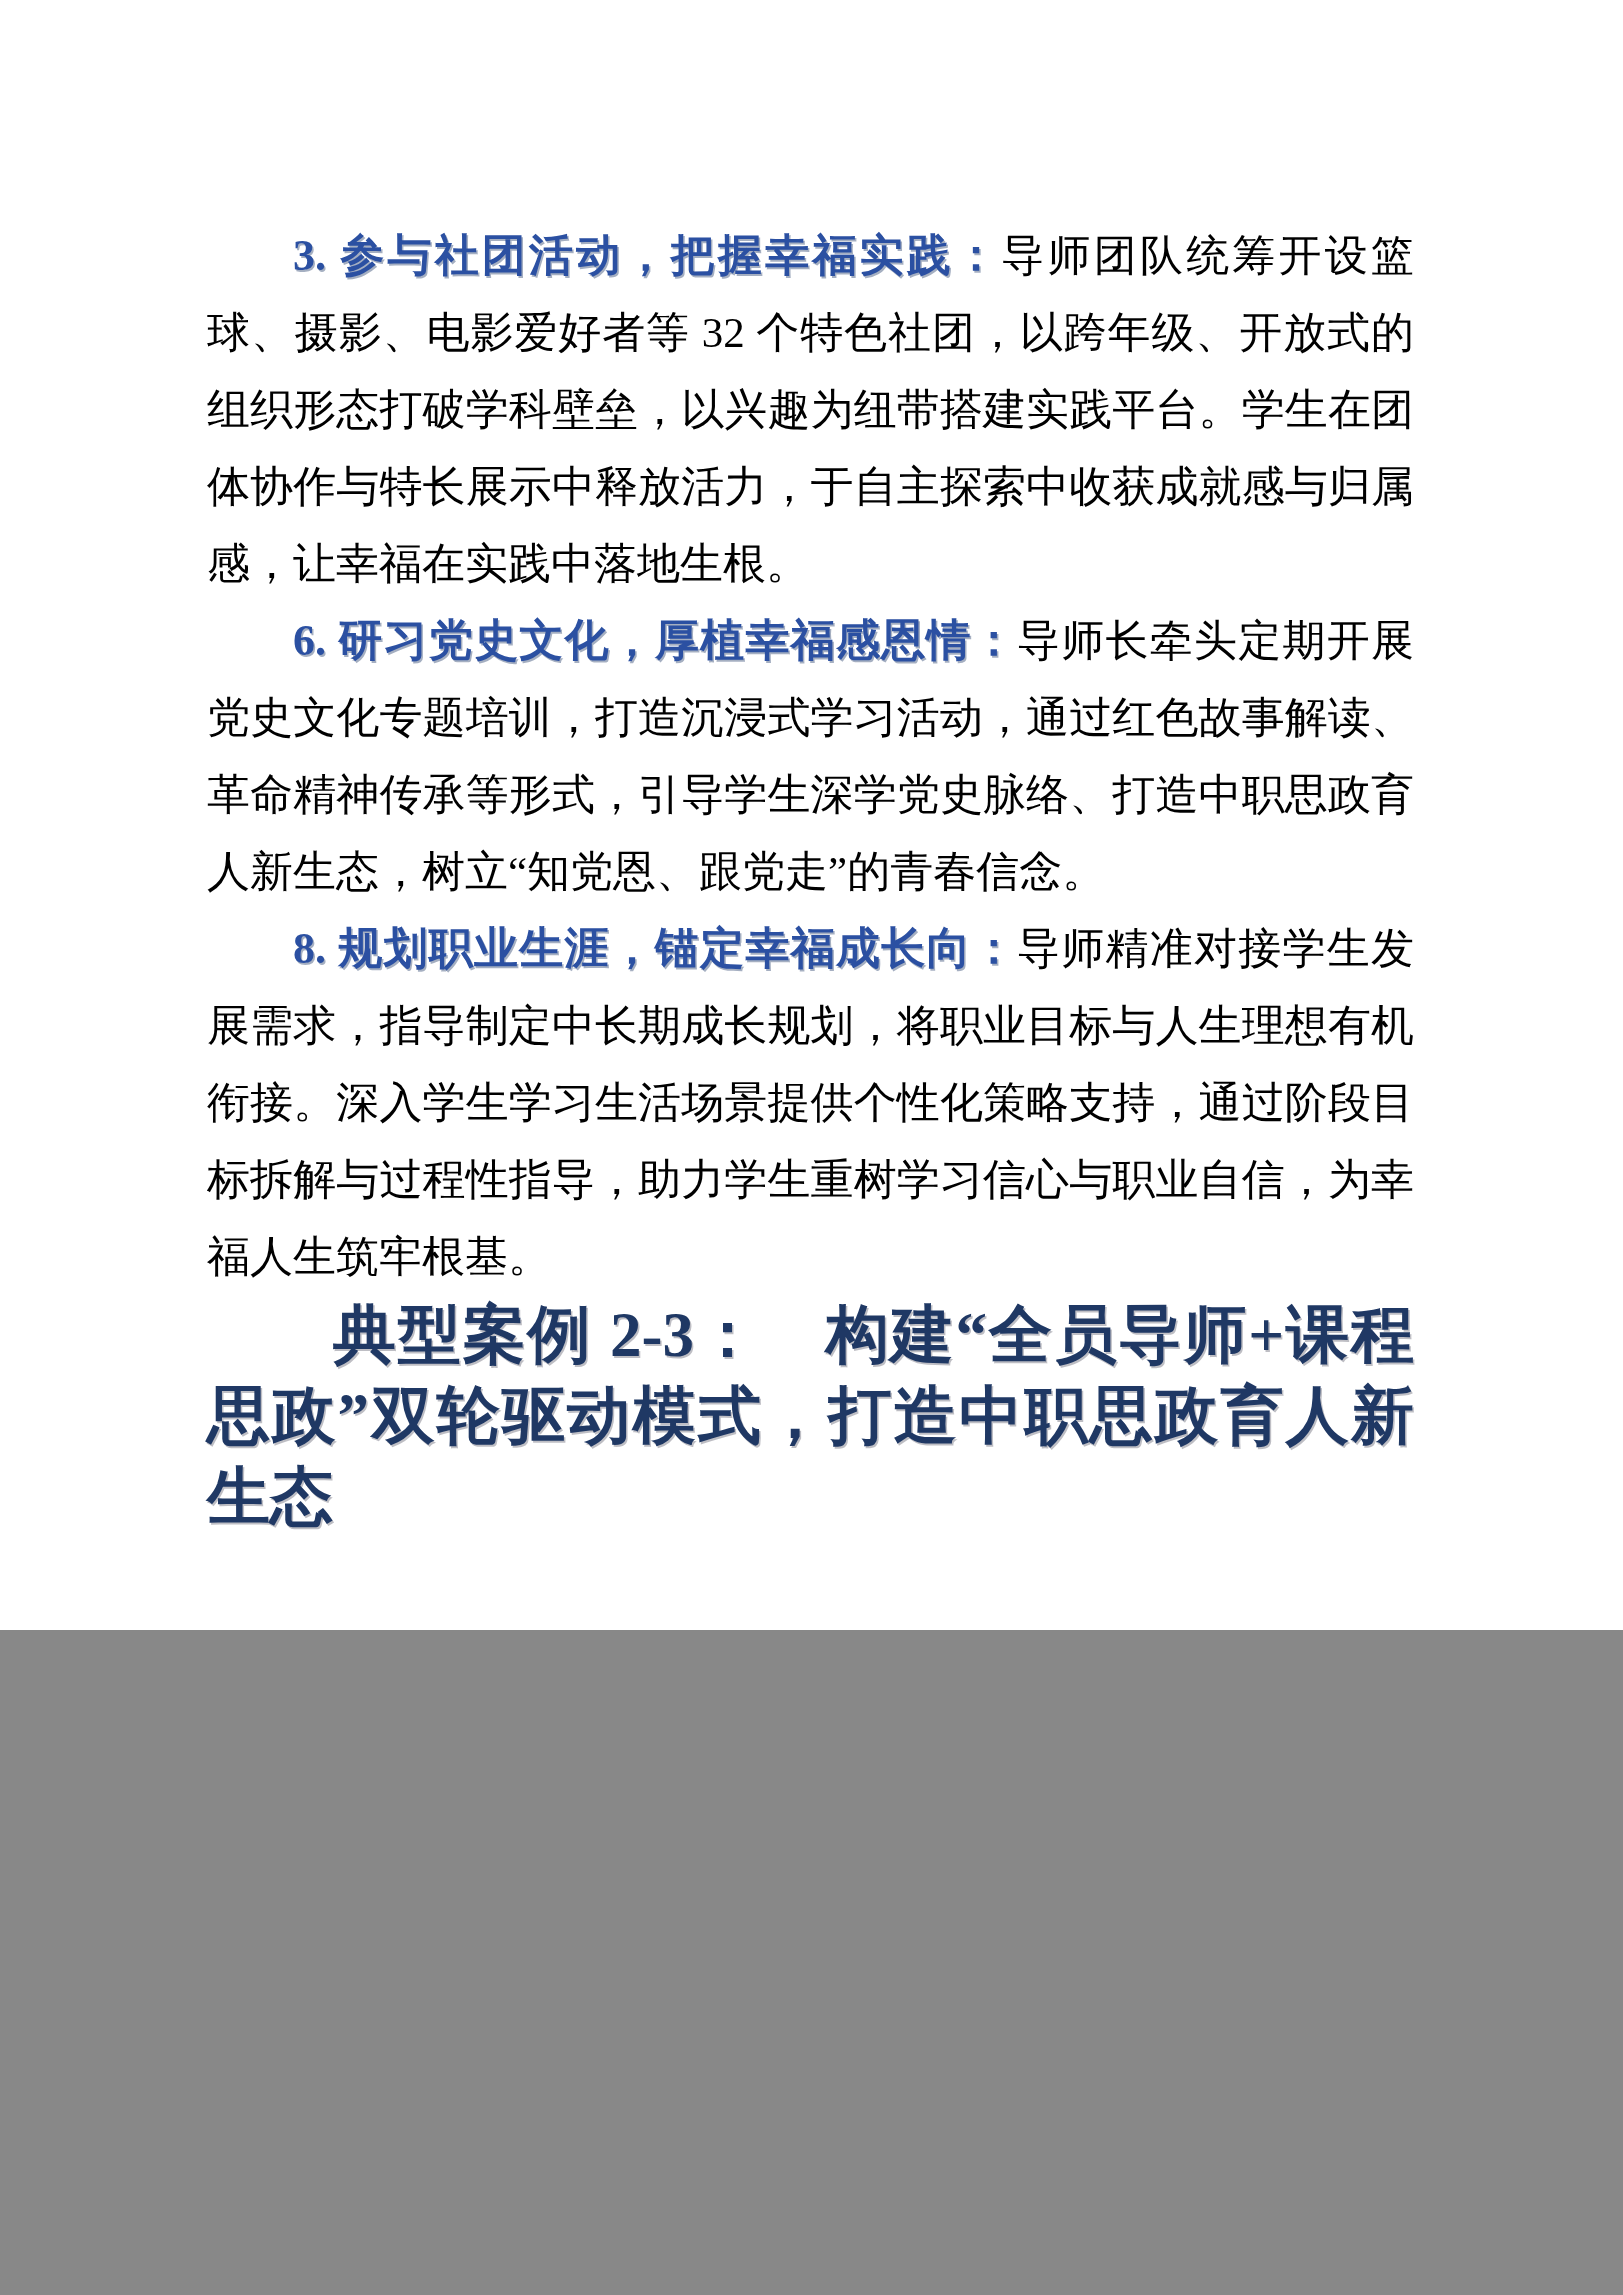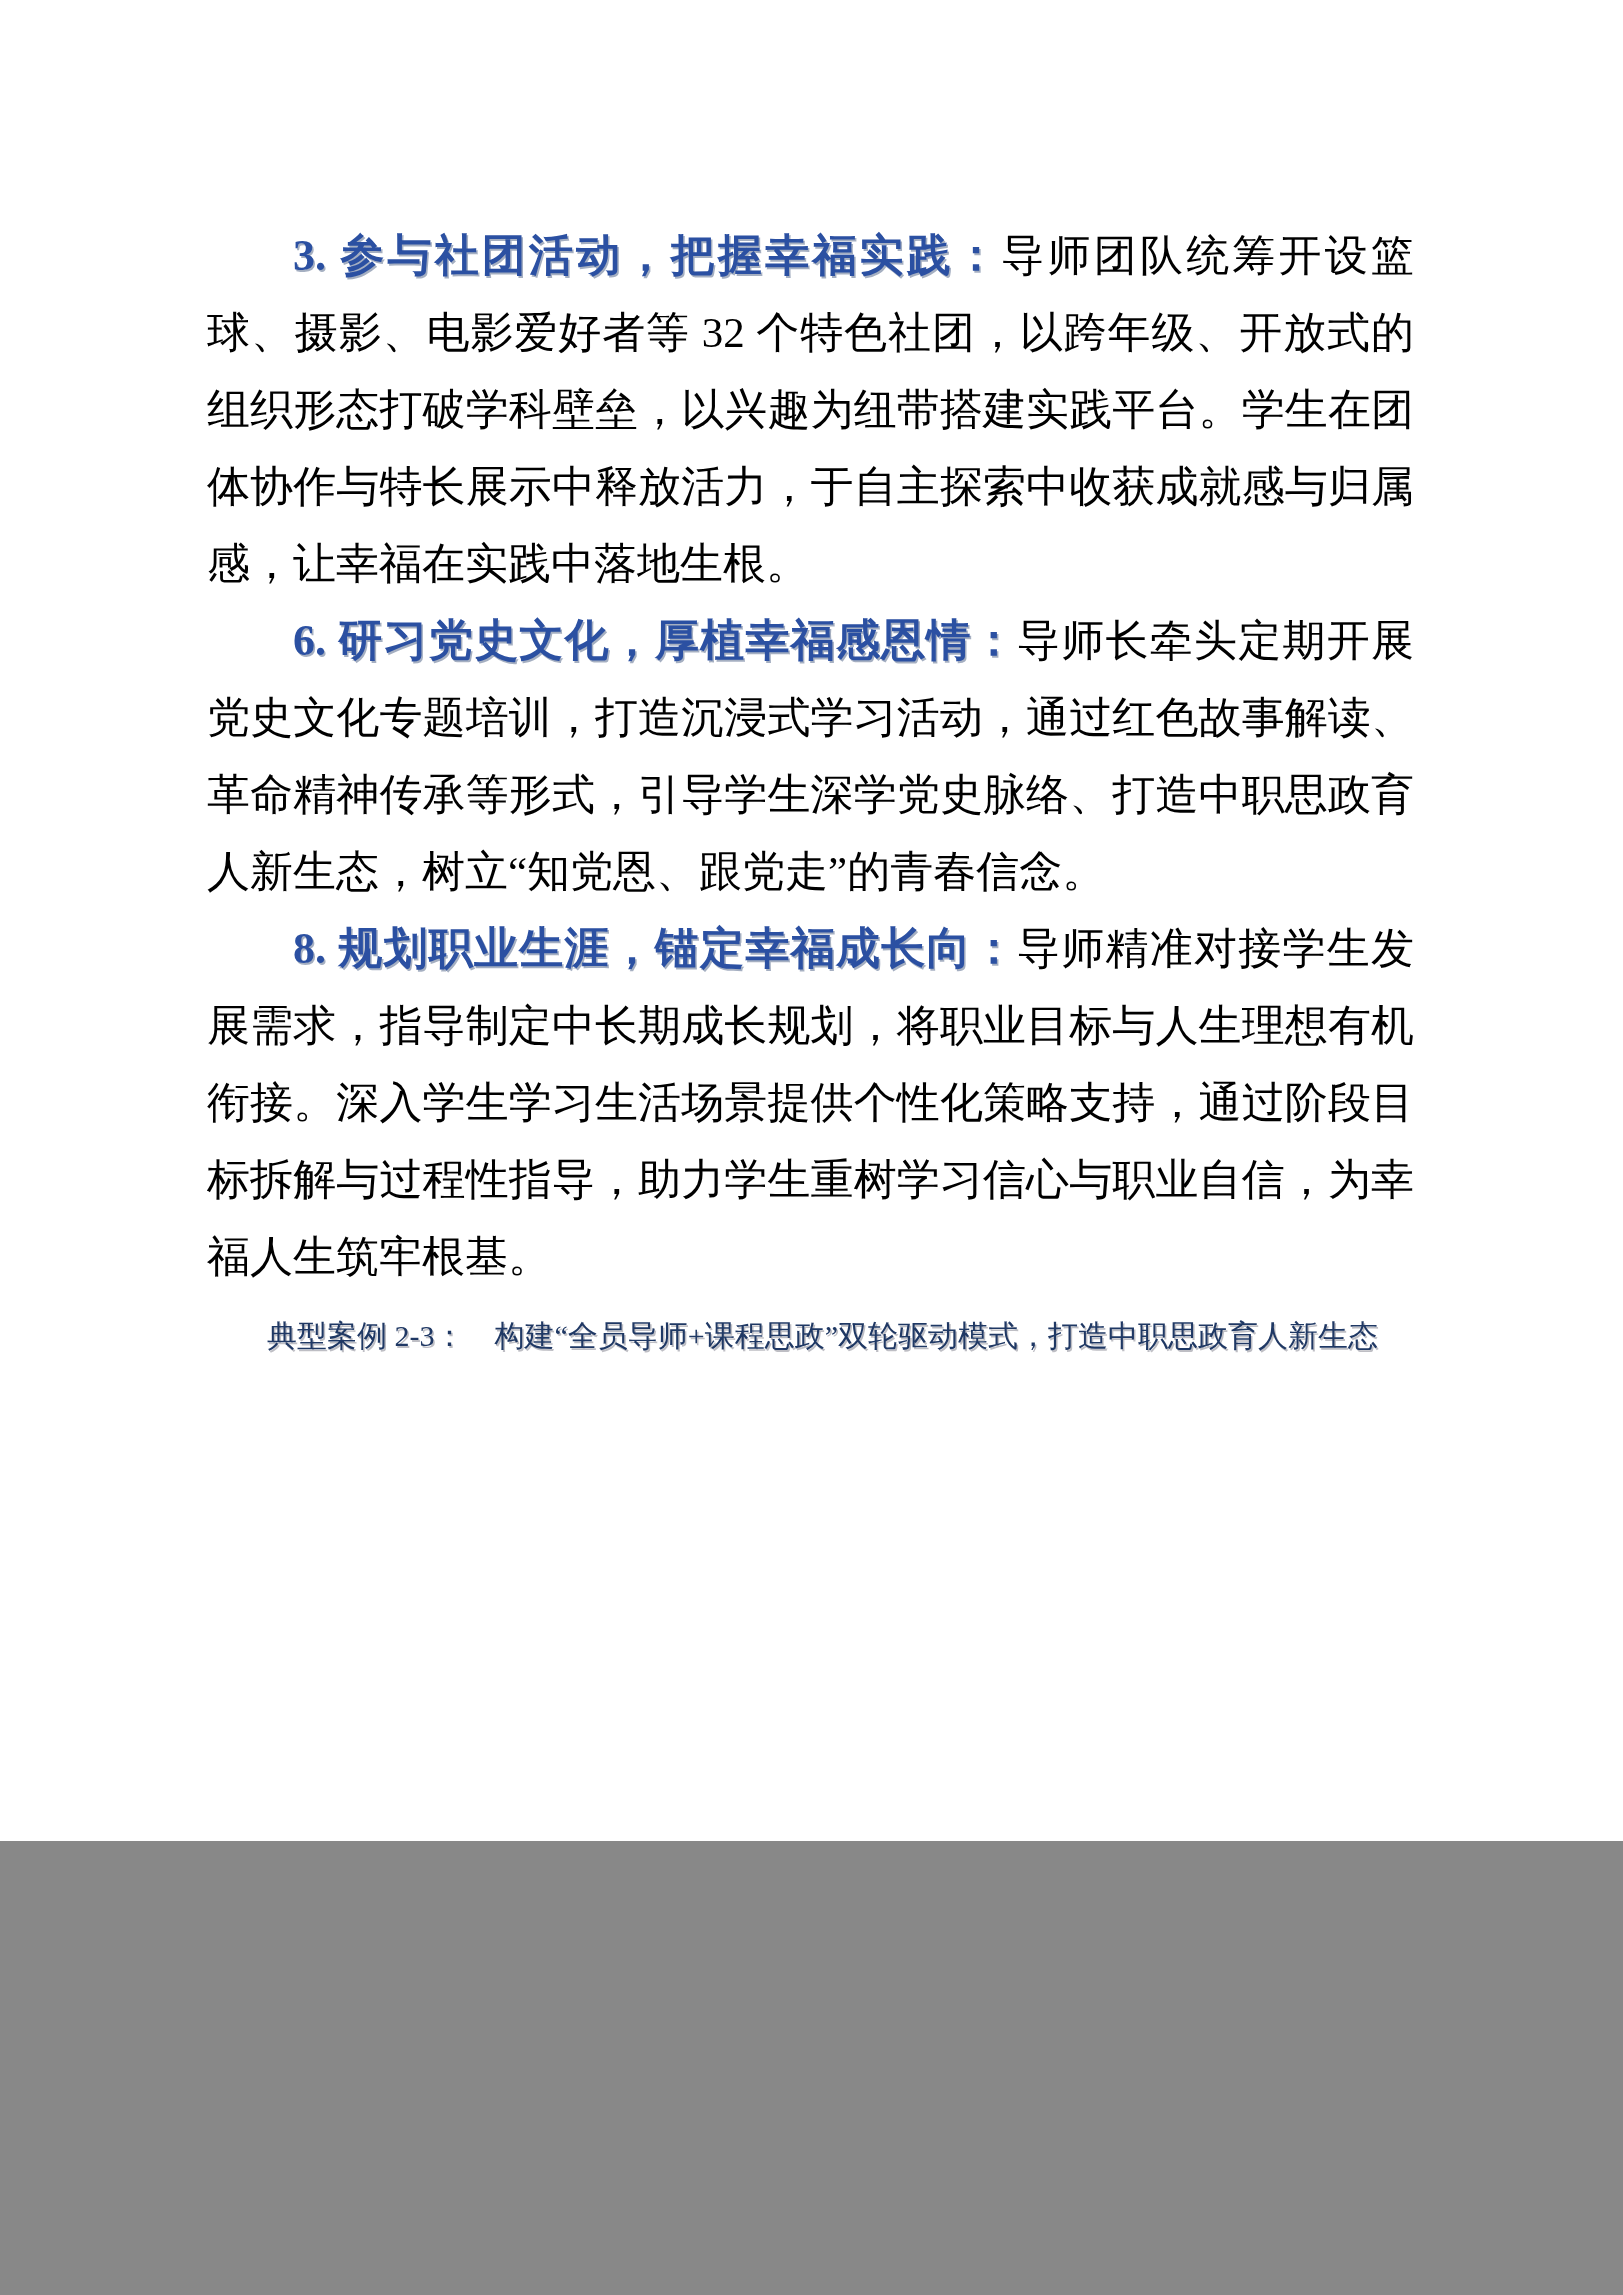--- a/index.html
+++ b/index.html
@@ -5,21 +5,21 @@
   :root{
     --c-num-heading:#2B50A2;
     --c-case-heading:#1F3864;
     --c-body:#000000;
     --c-bg:#FFFFFF;
   }
   html,body{margin:0;padding:0;background:#888;}
   .page{
     position:relative;
     width:1623px;
-    height:1841px;
+    height:1630px;
     background:var(--c-bg);
     font-family:"Liberation Serif","DejaVu Serif",serif;
     overflow:hidden;
   }
   .content{
     position:absolute;
     left:207px;
     top:217px;
     width:1207px;
     color:var(--c-body);
@@ -32,23 +32,23 @@
     padding:0;
     text-indent:2em;
   }
   .lead{
     font-weight:bold;
     color:var(--c-num-heading);
     font-size:44px;
     text-shadow:1.5px 2px 0 rgba(31,56,100,0.40);
   }
   p.case-heading{
-    font-weight:normal;
+    font-weight:bold;
     color:var(--c-case-heading);
-    font-size:30px;
+    font-size:63px;
     line-height:81px;
     text-shadow:1.5px 2px 0 rgba(40,40,60,0.30);
   }
   p.results{
     text-align-last:justify;
   }
   .page-number{
     position:absolute;
     left:0;
     top:2127px;

